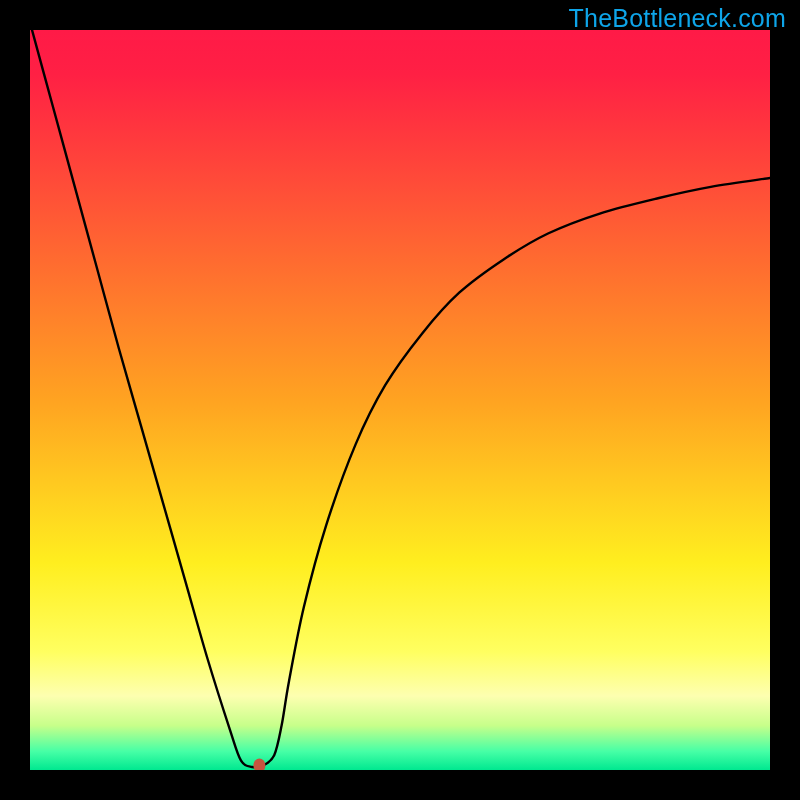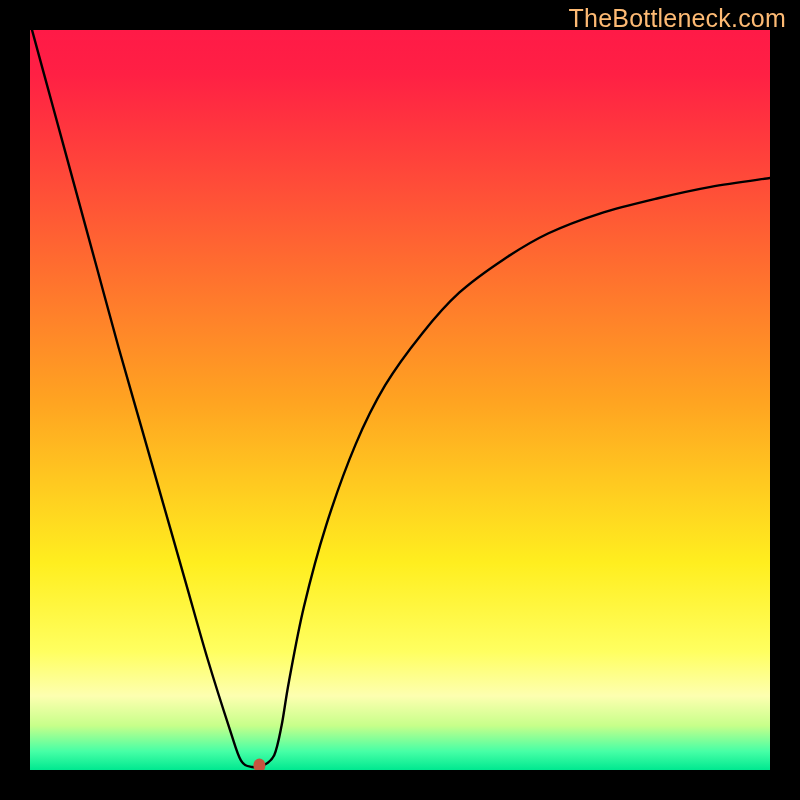--- a/index.html
+++ b/index.html
@@ -14,21 +14,21 @@
   .frame {
     position: relative;
     width: 800px;
     height: 800px;
     background: #000;
   }
   .watermark {
     position: absolute;
     top: 4px;
     right: 14px;
-    color: #fdba74;
+    color: #0ea5e9;
     font-size: 25px;
     font-weight: 500;
     letter-spacing: 0.2px;
     z-index: 10;
   }
   .plot-area {
     position: absolute;
     left: 30px;
     top: 30px;
     width: 740px;

